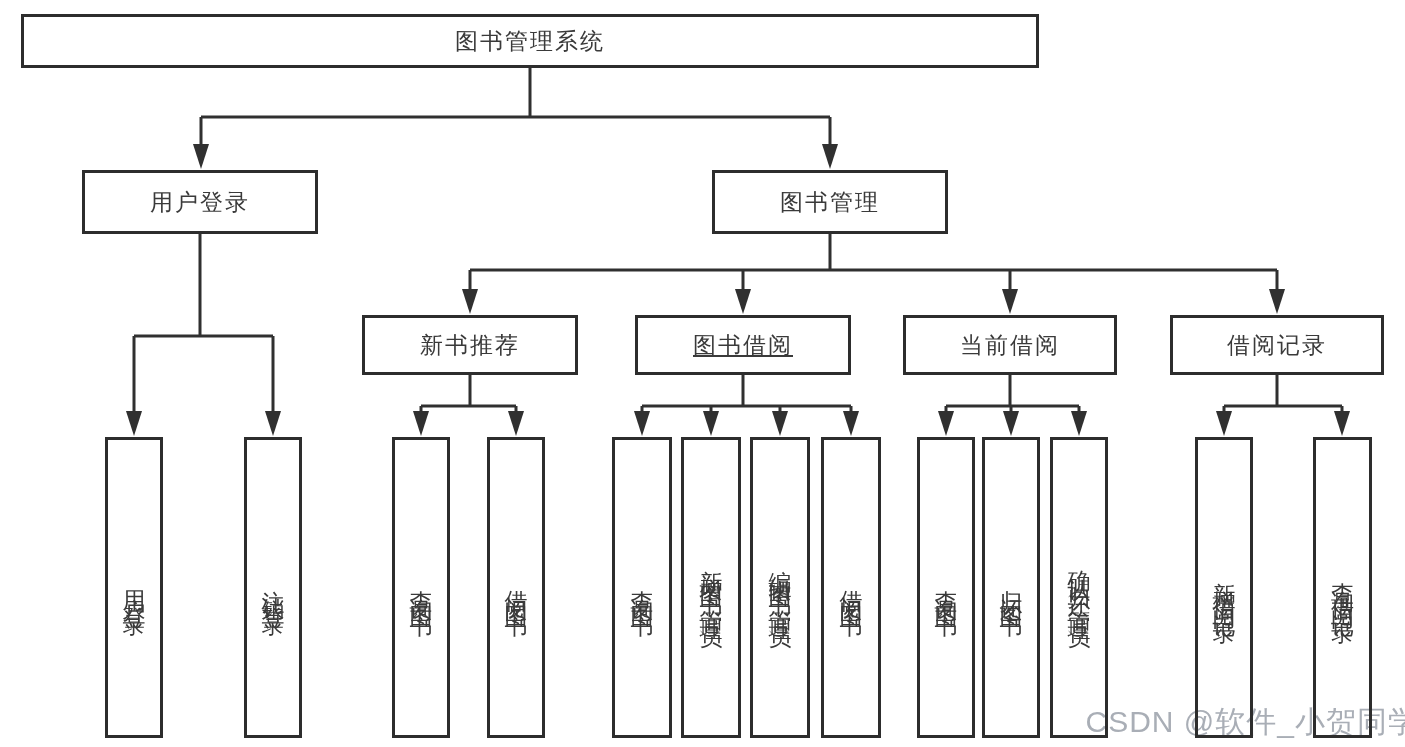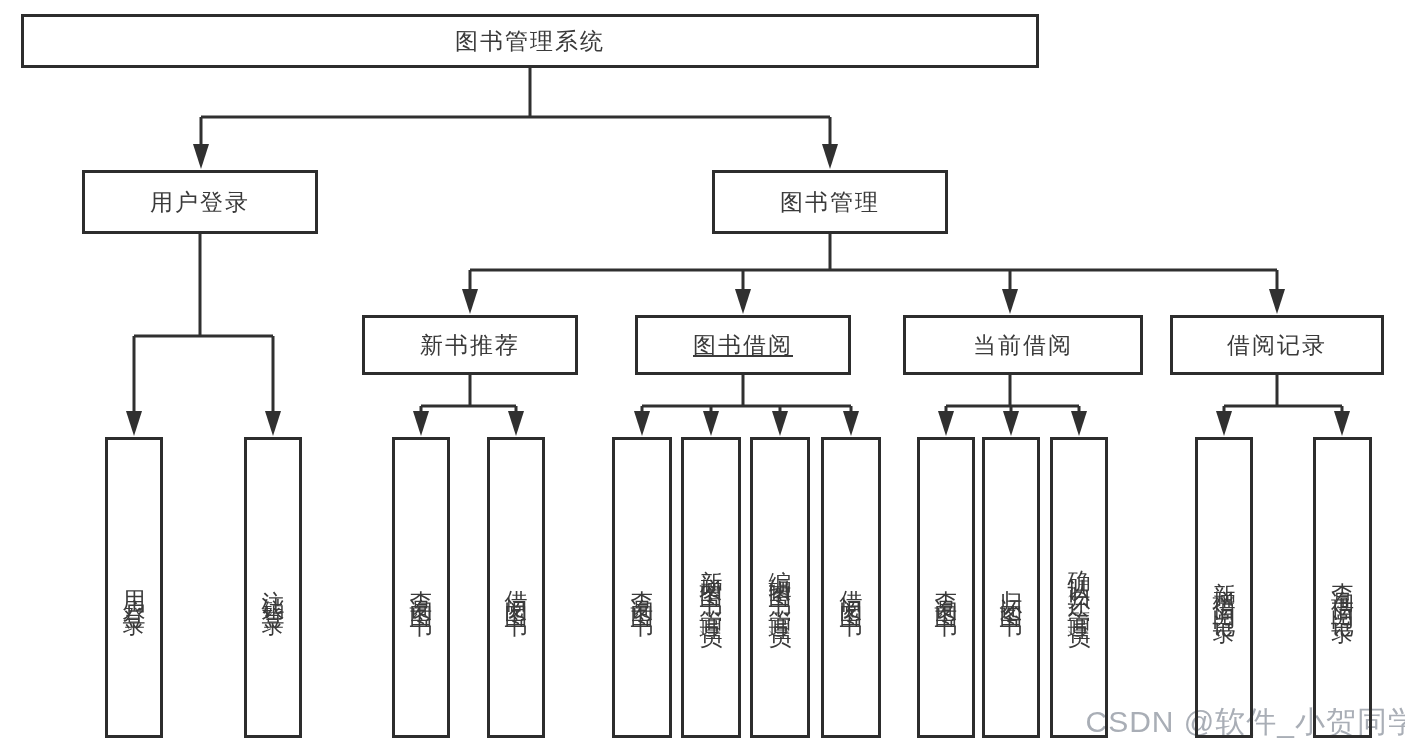--- a/index.html
+++ b/index.html
@@ -72,21 +72,21 @@
   <div class="box" style="left:712px;top:170px;width:236px;height:64px;align-items:center;">
     <span class="h-lbl">图书管理</span>
   </div>
 
   <div class="box" style="left:362px;top:315px;width:216px;height:60px;font-family:Liberation Mono, monospace;">
     <span class="h-lbl">新书推荐</span>
   </div>
   <div class="box" style="left:635px;top:315px;width:216px;height:60px;text-decoration:underline;">
     <span class="h-lbl">图书借阅</span>
   </div>
-  <div class="box" style="left:903px;top:315px;width:240px;height:60px;">
+  <div class="box" style="left:903px;top:315px;width:214px;height:60px;">
     <span class="h-lbl">当前借阅</span>
   </div>
   <div class="box" style="left:1170px;top:315px;width:214px;height:60px;">
     <span class="h-lbl">借阅记录</span>
   </div>
 
   <div class="box" style="left:105px;top:437px;width:58px;height:301px;">
     <span class="v-lbl">用户登录</span>
   </div>
   <div class="box" style="left:244px;top:437px;width:58px;height:301px;">

